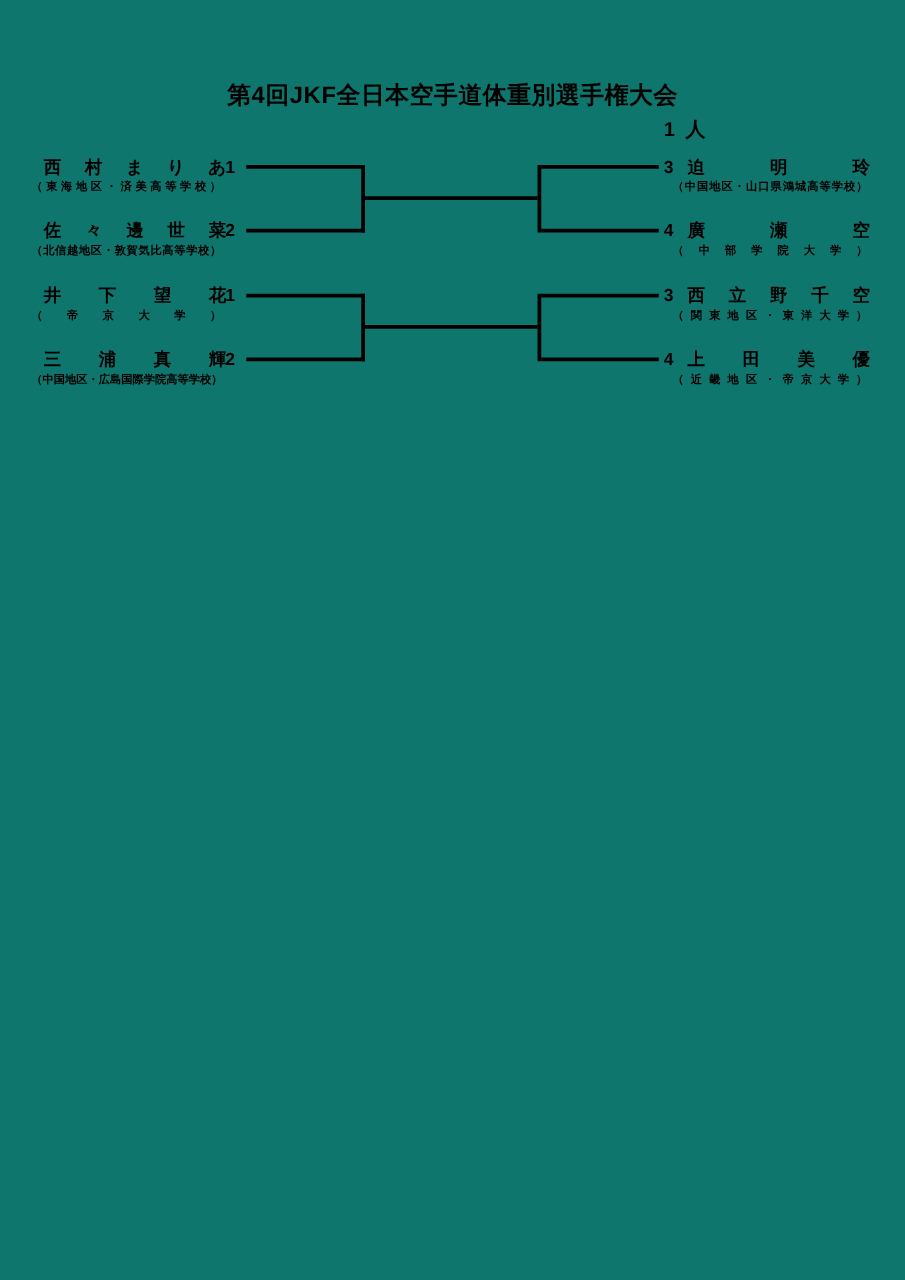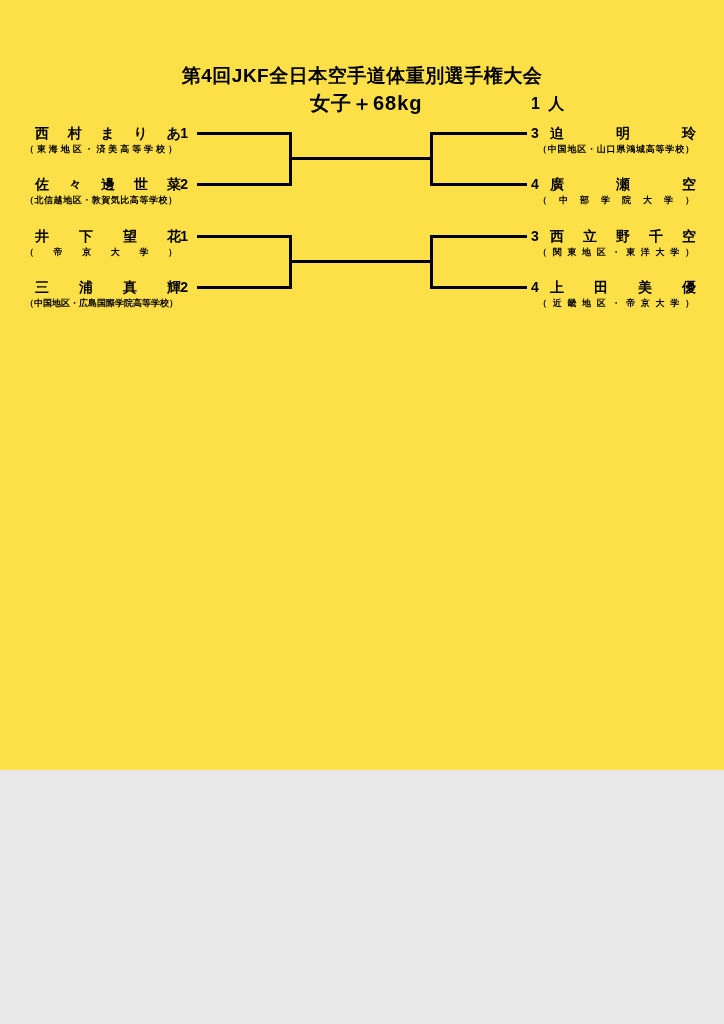--- a/index.html
+++ b/index.html
@@ -1,20 +1,20 @@
 <!DOCTYPE html>
 <html><head>
 <meta charset="utf-8">
 <style>
   html,body{margin:0;padding:0;background:#e8e8e8;}
   .page{
     position:relative;
-    width:724px;height:770px;
+    width:724px;height:1024px;
     margin:0 auto;
-    background:#fde047;
+    background:#0f766e;
     font-family:"Liberation Sans","DejaVu Sans",sans-serif;
     color:#000;
     overflow:hidden;
   }
   .title{
     position:absolute;
     top:63px;left:0;width:724px;
     text-align:center;
     font-size:19px;
     font-weight:bold;
@@ -65,21 +65,20 @@
   .aff.l{left:25px;width:152px;}
   .aff.r{left:538px;width:156px;}
   .bline{position:absolute;background:#000;}
 </style>
 </head>
 <body>
 
 <div class="page">
 
   <h1 class="title">第4回JKF全日本空手道体重別選手権大会</h1>
-  <div class="division">女子＋68kg</div>
   <div class="entrants">1 人</div>
 
   <div class="name l jchars" style="top:126px">
       <span>西</span>
       <span>村</span>
       <span>ま</span>
       <span>り</span>
       <span>あ</span>
     </div>
   <div class="seed l" style="top:126px">1</div>

